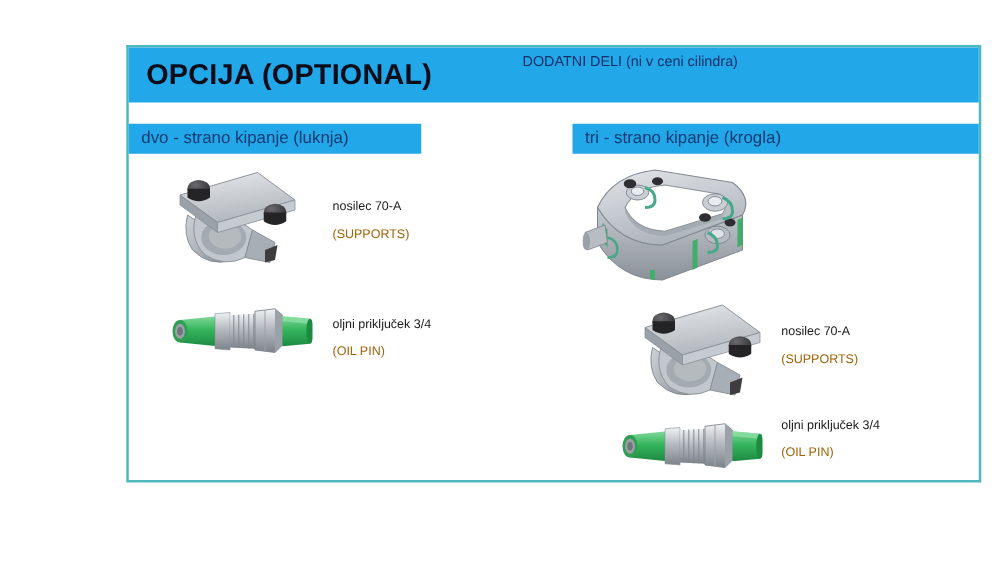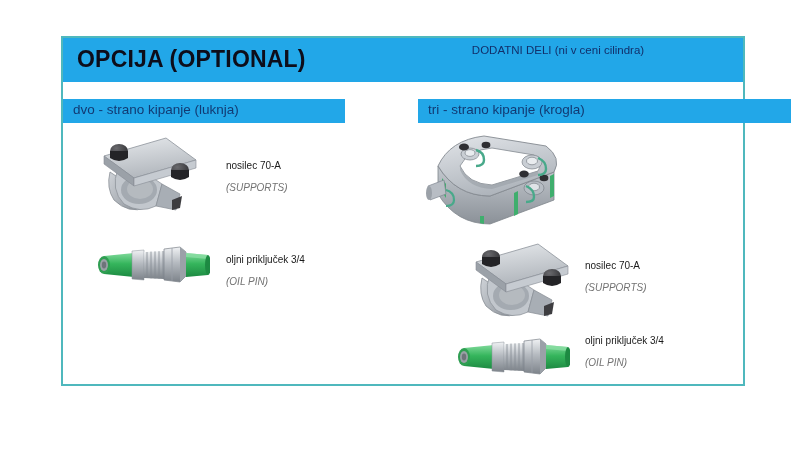--- a/index.html
+++ b/index.html
@@ -2,21 +2,21 @@
 <html><head>
 <meta charset="utf-8">
 <style>
   html,body{margin:0;padding:0;}
   body{
     width:800px;height:450px;
     background:#ffffff;
     font-family:"Liberation Sans", sans-serif;
     overflow:hidden;
   }
-  #stage{position:relative;width:682px;height:450px;}
+  #stage{position:relative;width:682px;height:450px;margin-left:40px;}
 
   
   .frame{
     position:absolute;
     left:61px;top:36px;
     width:684px;height:350px;
     border:2px solid #4fb8bd;
     box-sizing:border-box;
     background:#ffffff;
   }
@@ -37,46 +37,45 @@
     white-space:nowrap;
   }
   .title-note{
     position:absolute;
     left:315px;top:4px;
     width:360px;
     color:#12306b;
     font-size:11.5px;
     line-height:17px;
   }
-  .title-note div{white-space:nowrap;text-align:center;}
+  .title-note div{white-space:nowrap;}
 
   
   .subband{
     position:absolute;
     height:24px;
     background:#22a7e8;
-    padding-left:48px;
   }
   .subband span{
     position:absolute;
     left:10px;top:3px;
     font-size:13.5px;
     color:#123a73;
     white-space:nowrap;
   }
   .sub-left{left:63px;top:99px;width:234px;}
   .sub-right{left:418px;top:99px;width:325px;}
   .item-label{
     position:absolute;
     font-size:10px;
     color:#1a1a1a;
     line-height:22px;
     white-space:nowrap;
   }
-  .item-label .l2{color:#737373;font-style:italic;}
+  .item-label .l2{color:#a16207;}
 
   .art{position:absolute;}
   .art svg{display:block;}
 </style>
 </head>
 <body>
 
 <div id="stage">
 
   <div class="frame"></div>

